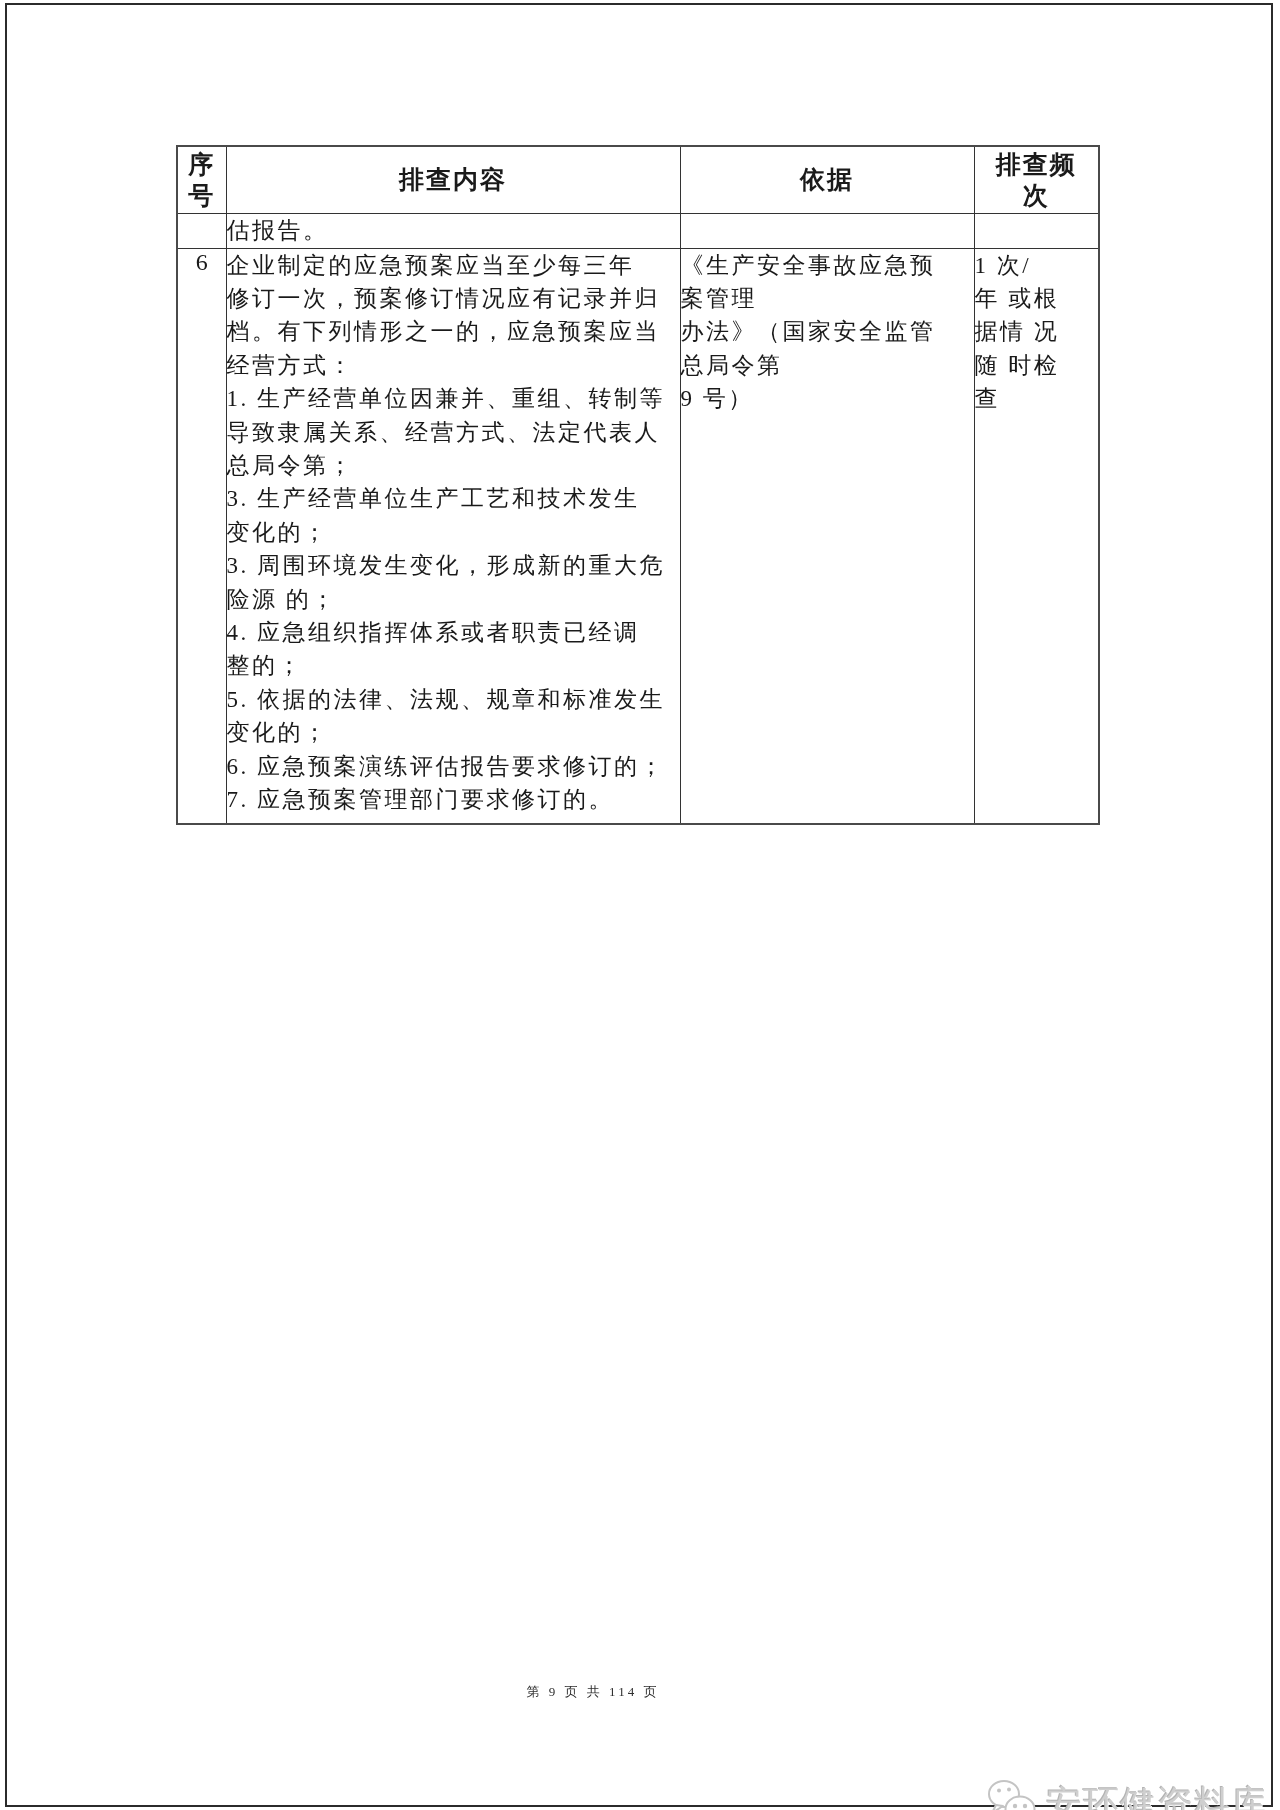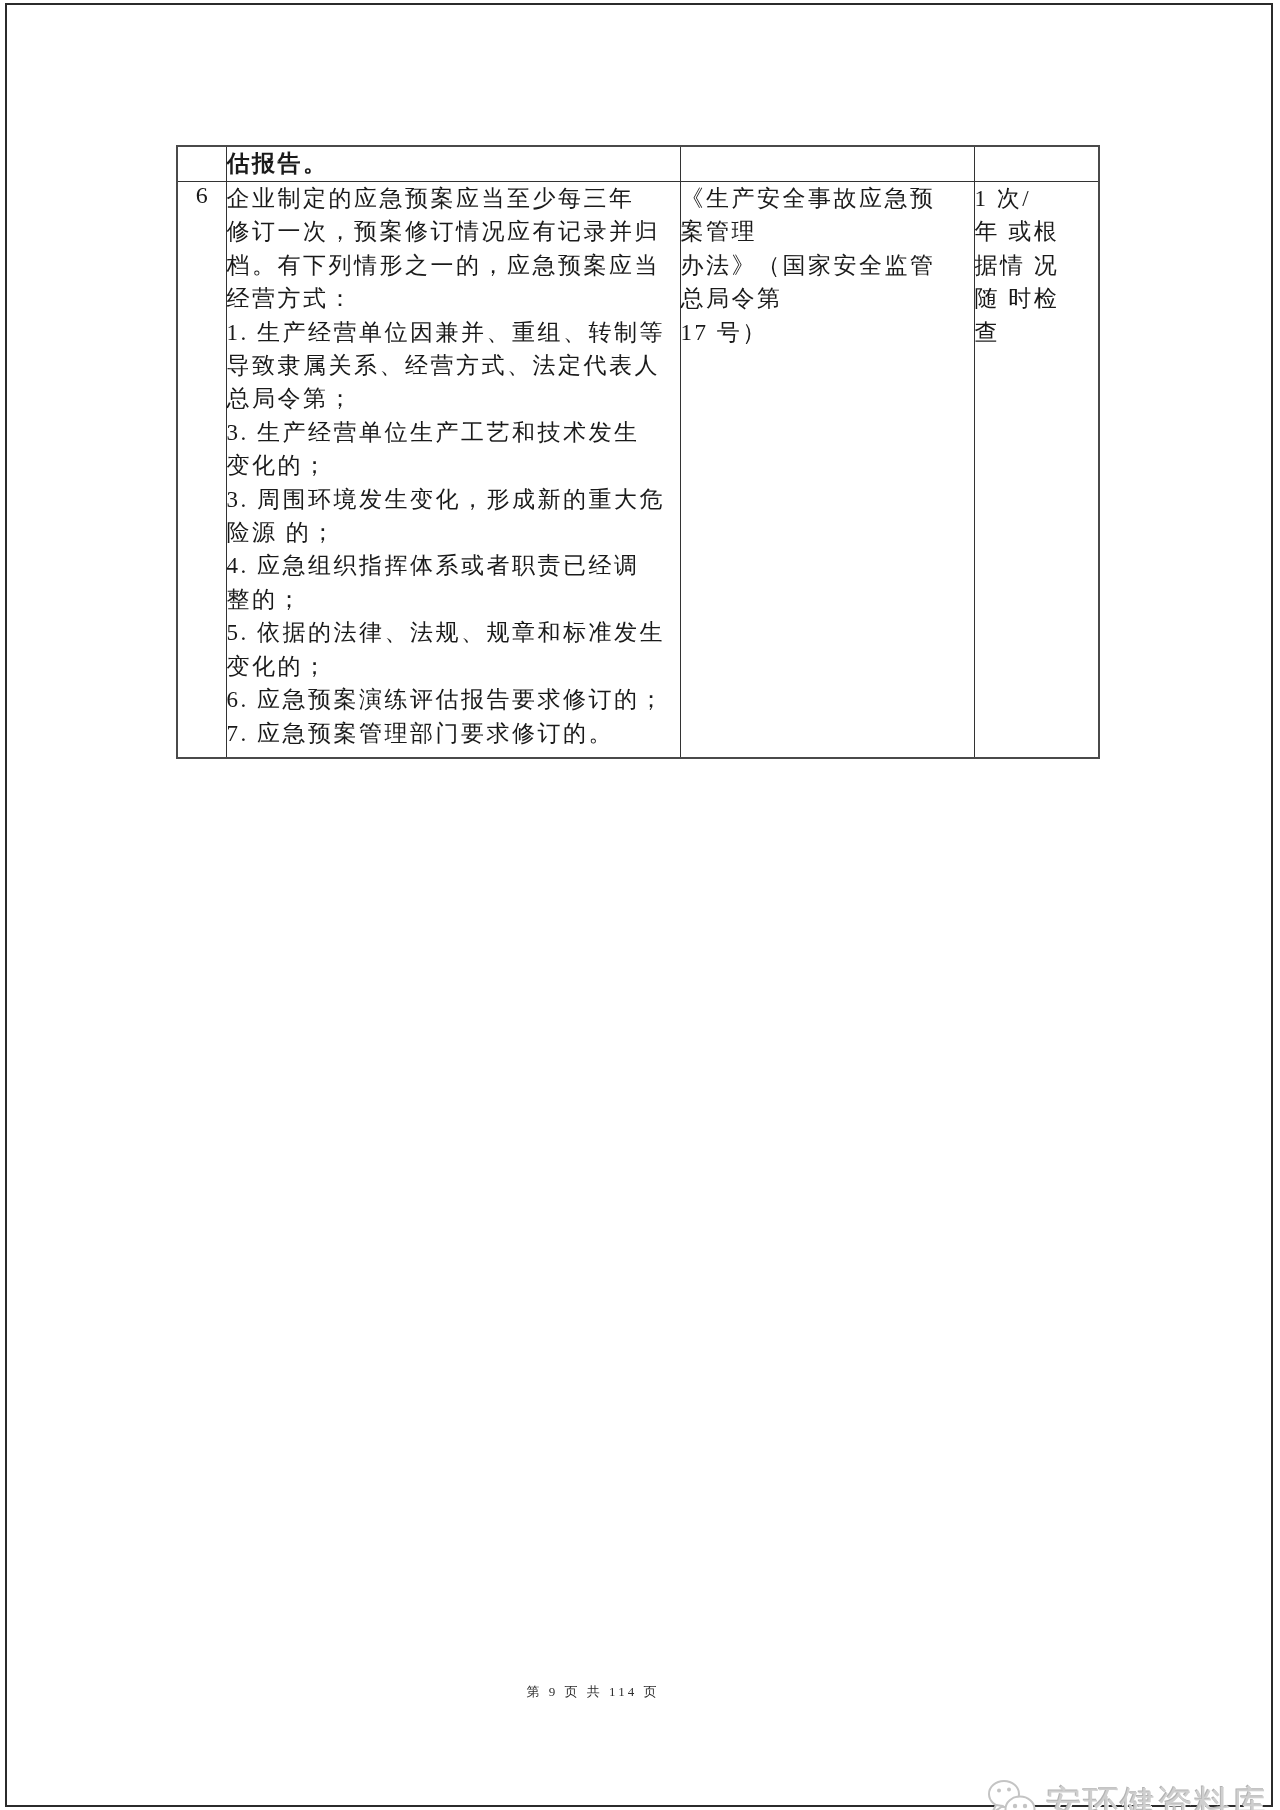--- a/index.html
+++ b/index.html
@@ -55,21 +55,21 @@
     vertical-align: middle;
     line-height: 31px;
     color: #1a1a1a;
   }
   .hdr-freq-inner {
     display: block;
     width: 82px;
     margin: 0 auto;
   }
 
-  tr.row-a { height: 35px; font-weight: bold; }
+  tr.row-a { height: 35px; }
   tr.row-b { height: 576px; }
 
   td.cell {
     vertical-align: top;
     font-size: 23px;
     letter-spacing: 2.5px;
   }
   .tline {
     line-height: 33.4px;
     white-space: pre;
@@ -122,20 +122,28 @@
   <div class="frame"></div>
 
   <table class="doc-table">
     <colgroup>
       <col class="c-no">
       <col class="c-content">
       <col class="c-basis">
       <col class="c-freq">
     </colgroup>
     <tbody>
+        <tr class="header-row">
+      <th>序号</th>
+      <th>排查内容</th>
+      <th>依据</th>
+      <th>
+        <span class="hdr-freq-inner">排查频次</span>
+      </th>
+    </tr>
     <tr class="row-a">
       <td class="serial-cell"></td>
       <td class="cell content-cell">
             <div class="tline">估报告。</div>
           </td>
       <td class="cell basis-cell"></td>
       <td class="cell freq-cell"></td>
     </tr>
     <tr class="row-b">
       <td class="serial-cell">6</td>
@@ -156,21 +164,21 @@
             <div class="tline">5. 依据的法律、法规、规章和标准发生</div>
             <div class="tline">变化的；</div>
             <div class="tline">6. 应急预案演练评估报告要求修订的；</div>
             <div class="tline">7. 应急预案管理部门要求修订的。</div>
           </td>
       <td class="cell basis-cell">
             <div class="tline">《生产安全事故应急预</div>
             <div class="tline">案管理</div>
             <div class="tline">办法》（国家安全监管</div>
             <div class="tline">总局令第</div>
-            <div class="tline">17 号）</div>
+            <div class="tline">9 号）</div>
           </td>
       <td class="cell freq-cell">
             <div class="tline">1 次/</div>
             <div class="tline">年 或根</div>
             <div class="tline">据情 况</div>
             <div class="tline">随 时检</div>
             <div class="tline">查</div>
           </td>
     </tr>
   </tbody>

